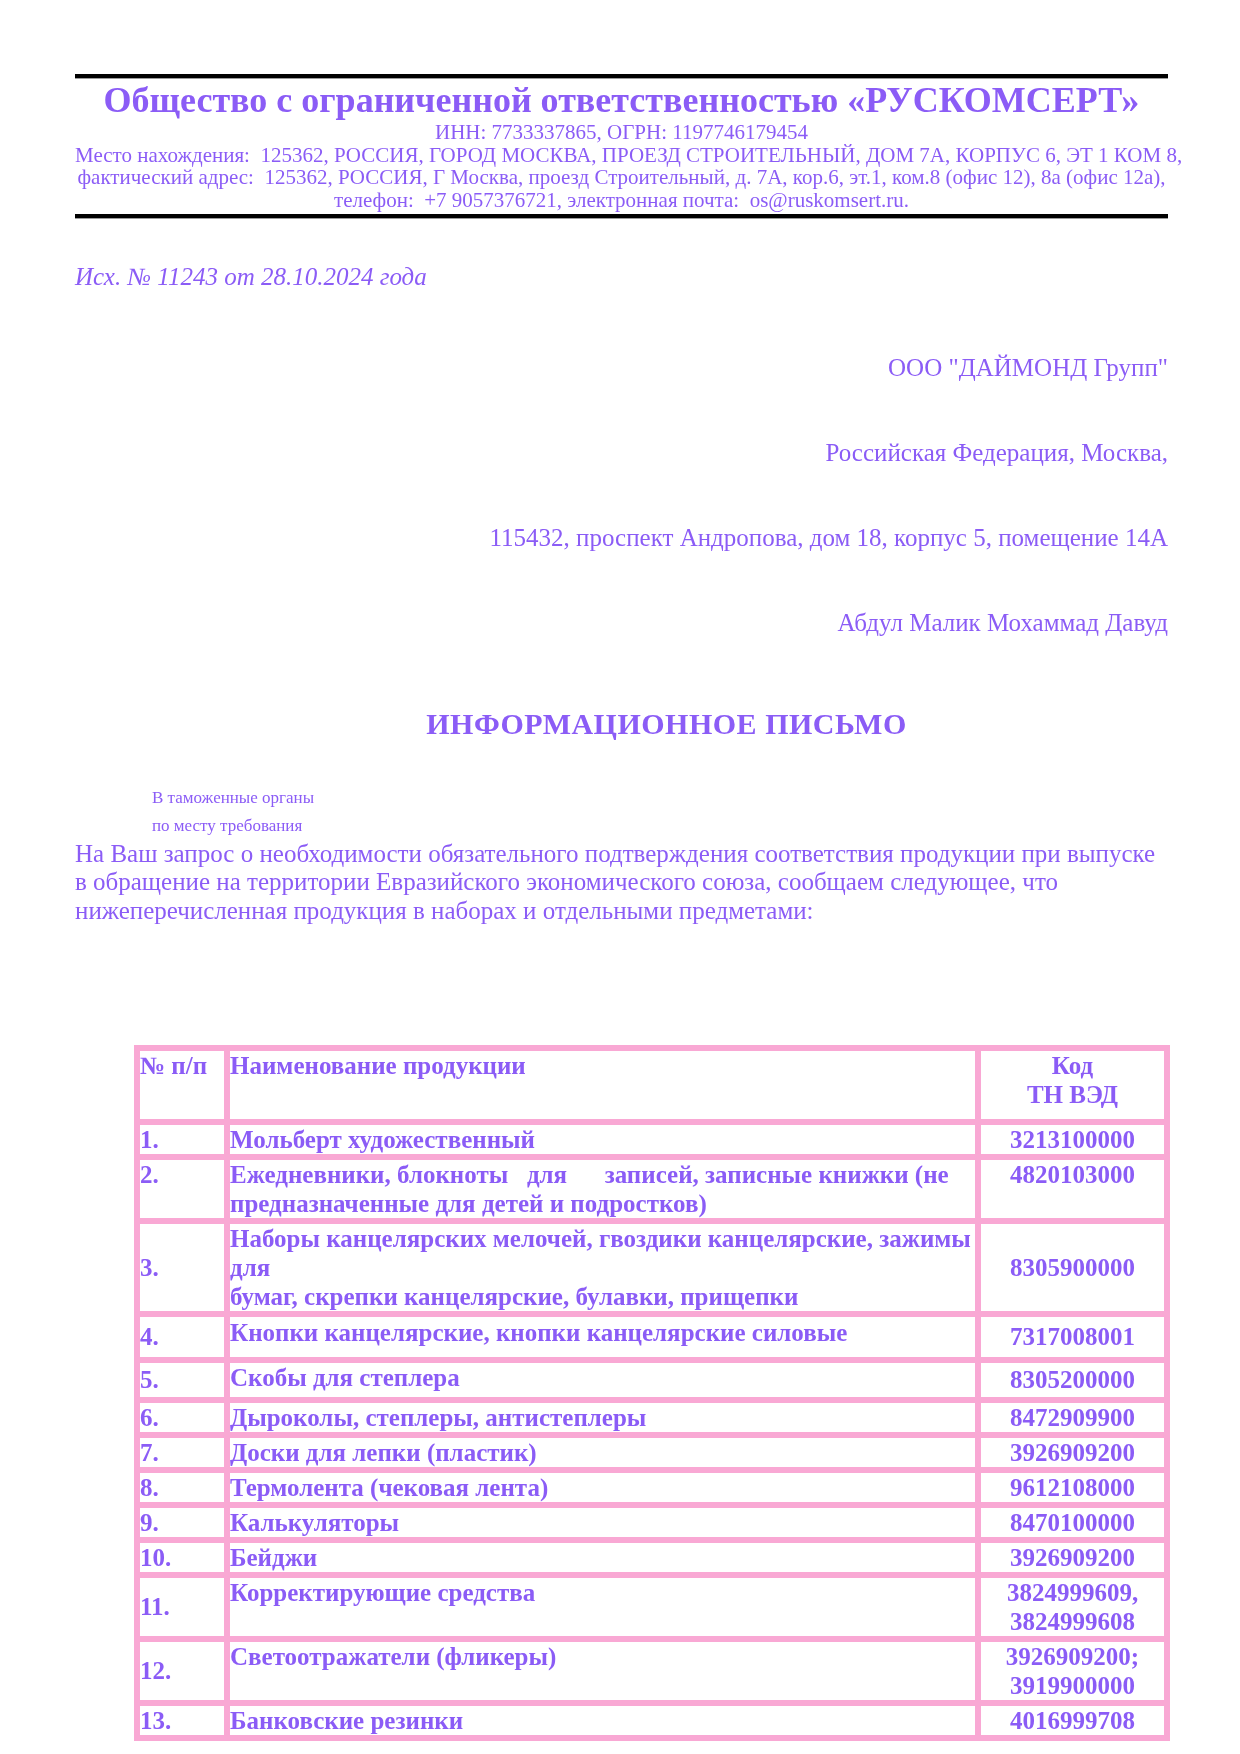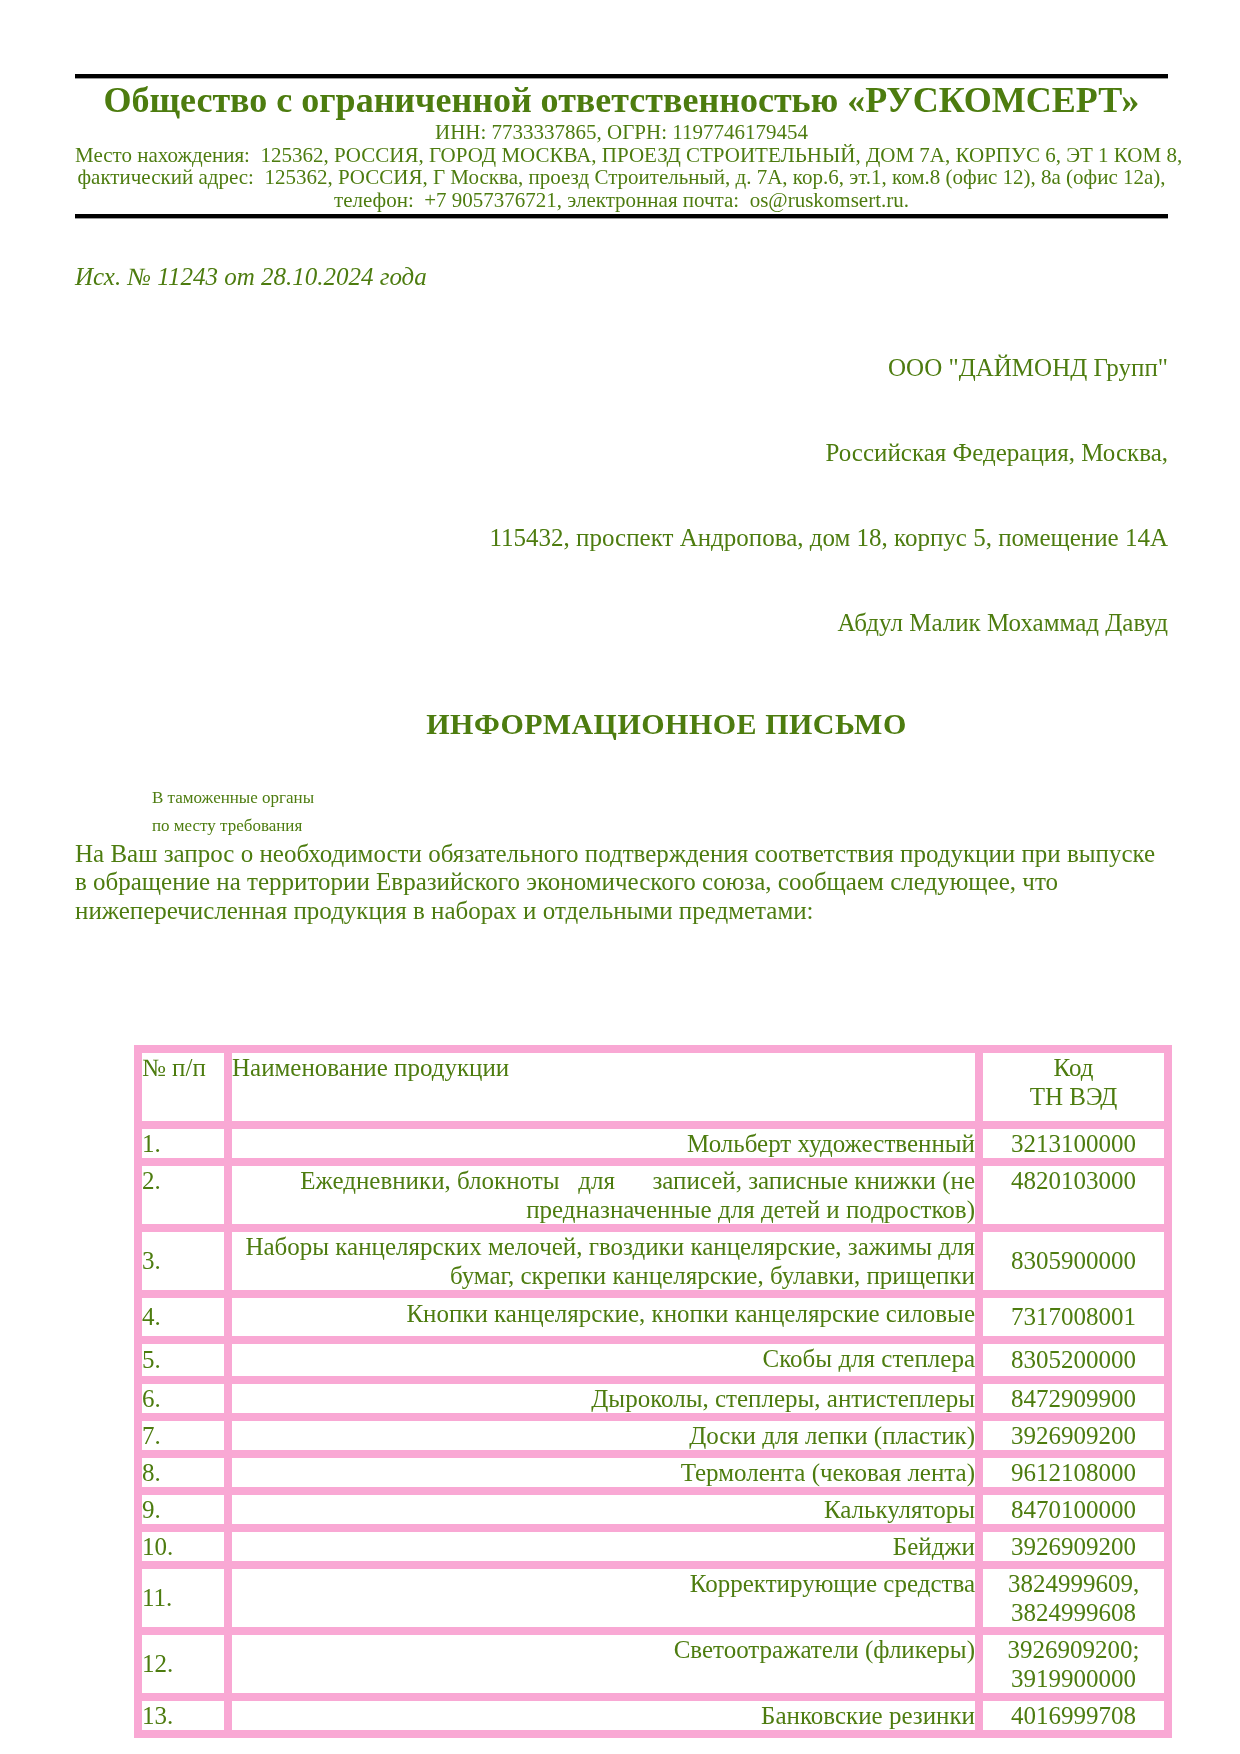--- a/index.html
+++ b/index.html
@@ -1,18 +1,18 @@
 <!DOCTYPE html>
 <html lang="ru"><head>
 <meta charset="utf-8">
 <style>
   html,body{margin:0;padding:0;background:#e8e8e8;}
   .page{
     width:1240px;height:1754px;margin:0 auto;background:#ffffff;
-    overflow:hidden;position:relative;color:#4d7c0f;
+    overflow:hidden;position:relative;color:#8b5cf6;
     font-family:"Liberation Serif","DejaVu Serif",serif;
   }
   .content{margin:0 72px 0 75px;} 
 
   
   .rule{border:0;border-top:4px solid #000;box-shadow:0 1px 0 0 #9a9a9a;height:0;margin:0;}
   .rule-top{margin-top:74px;}
   .company-title{
     font-size:36px;font-weight:bold;text-align:center;line-height:41px;margin-top:2px;
     white-space:nowrap;
@@ -33,30 +33,30 @@
   .to-block div{padding-left:77px;}
   .body-par{font-size:25px;line-height:28.2px;}
   .body-par div{white-space:pre-wrap;}
 
   
   table.products{
     margin:120px 0 0 59px;border-collapse:collapse;table-layout:fixed;
     width:1030px;font-size:25px;
   }
   table.products td,table.products th{
-    border:8px solid #f9a8d4;line-height:29px;font-weight:normal;
+    border:6px solid #f9a8d4;line-height:29px;font-weight:bold;
     padding:0;overflow:hidden;
   }
   col.w-num{width:90px;}col.w-name{width:751px;}col.w-code{width:189px;}
   thead th{height:68px;vertical-align:top;padding-top:5px;text-align:left;}
   th.c-num{padding-left:8px;}
   th.c-name{padding-left:14px;}
   th.c-code,td.c-code{text-align:center;}
   td.c-num{padding-left:9px;vertical-align:middle;}
-  td.c-name{padding-left:14px;vertical-align:top;text-align:right;}
+  td.c-name{padding-left:14px;vertical-align:top;text-align:left;}
   td.c-name div{white-space:pre-wrap;}
   td.c-code{vertical-align:middle;}
   tbody tr{height:31px;}
   tbody tr:nth-child(1){height:35px;}
   tbody tr:nth-child(2){height:62px;}
   tbody tr:nth-child(2) td{vertical-align:top;}
   tbody tr:nth-child(3){height:66px;}
   tbody tr:nth-child(4){height:46px;}
   tbody tr:nth-child(4) td.c-name{padding-top:1px;}
   tbody tr:nth-child(5){height:40px;}

